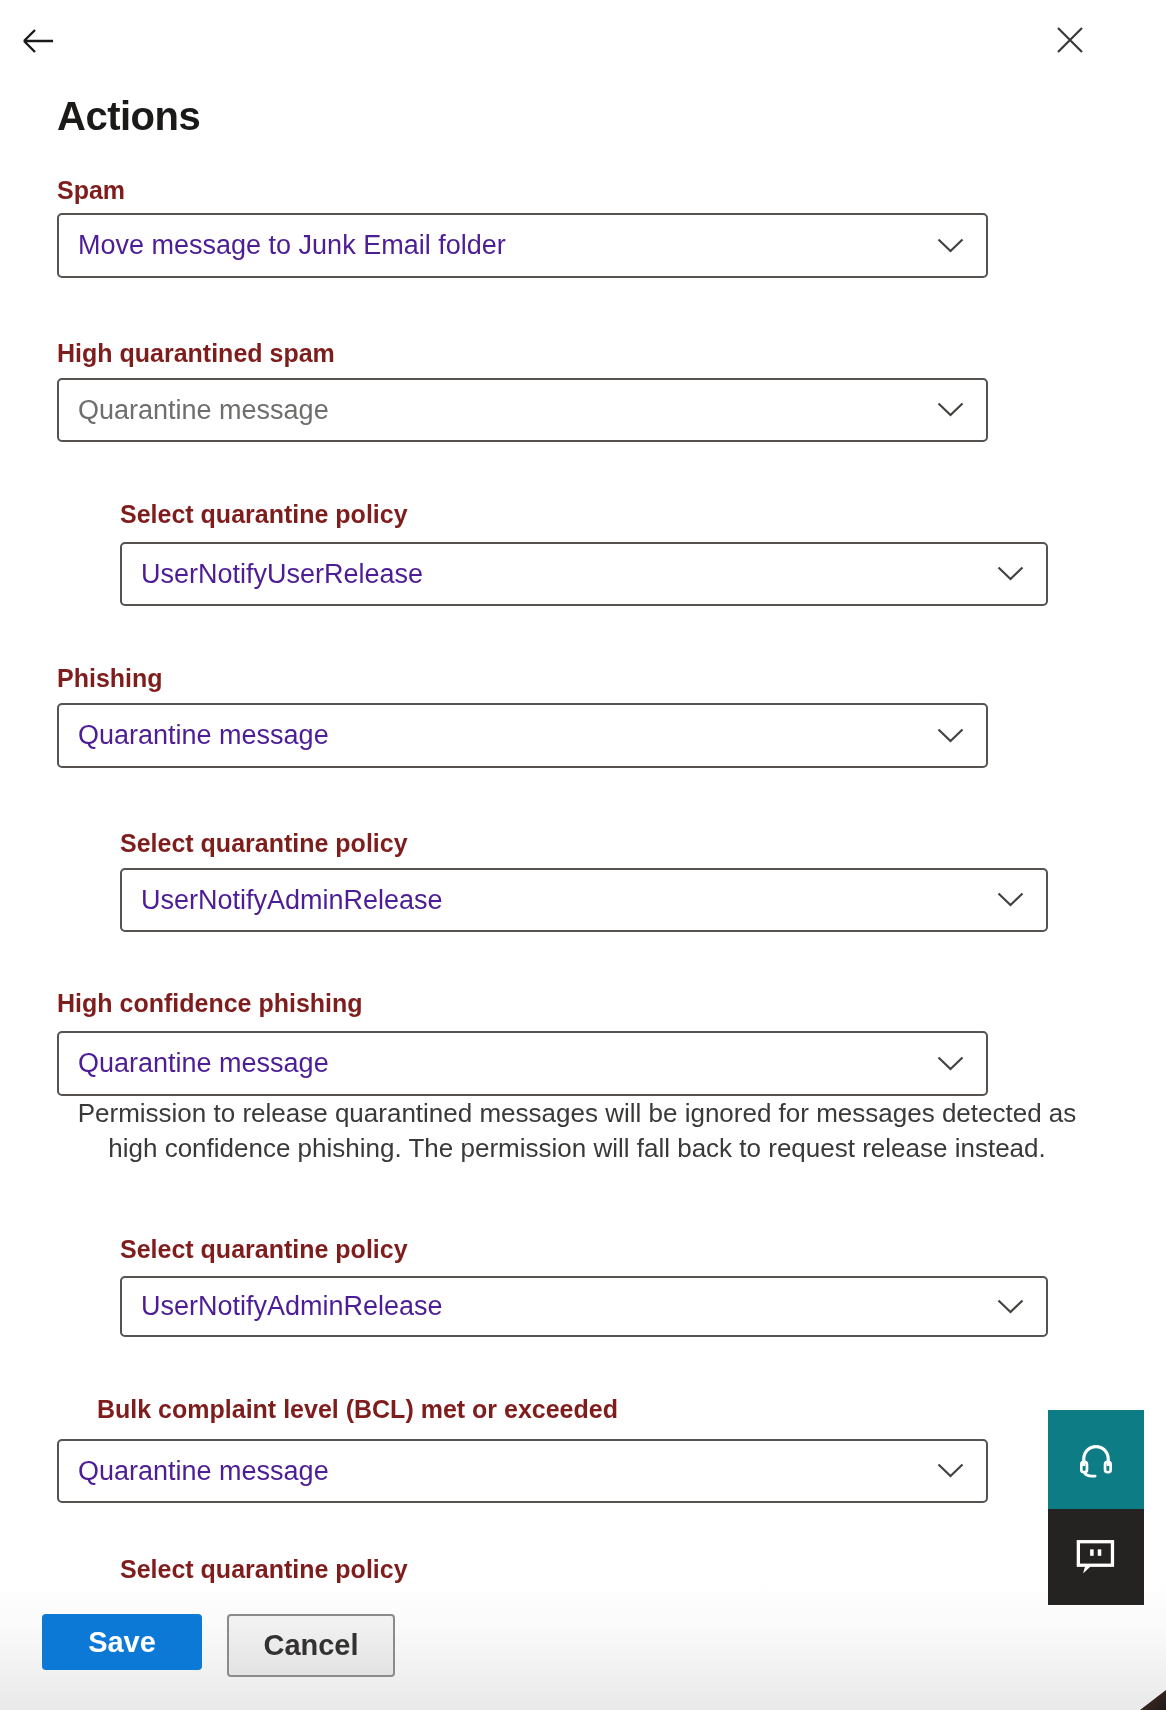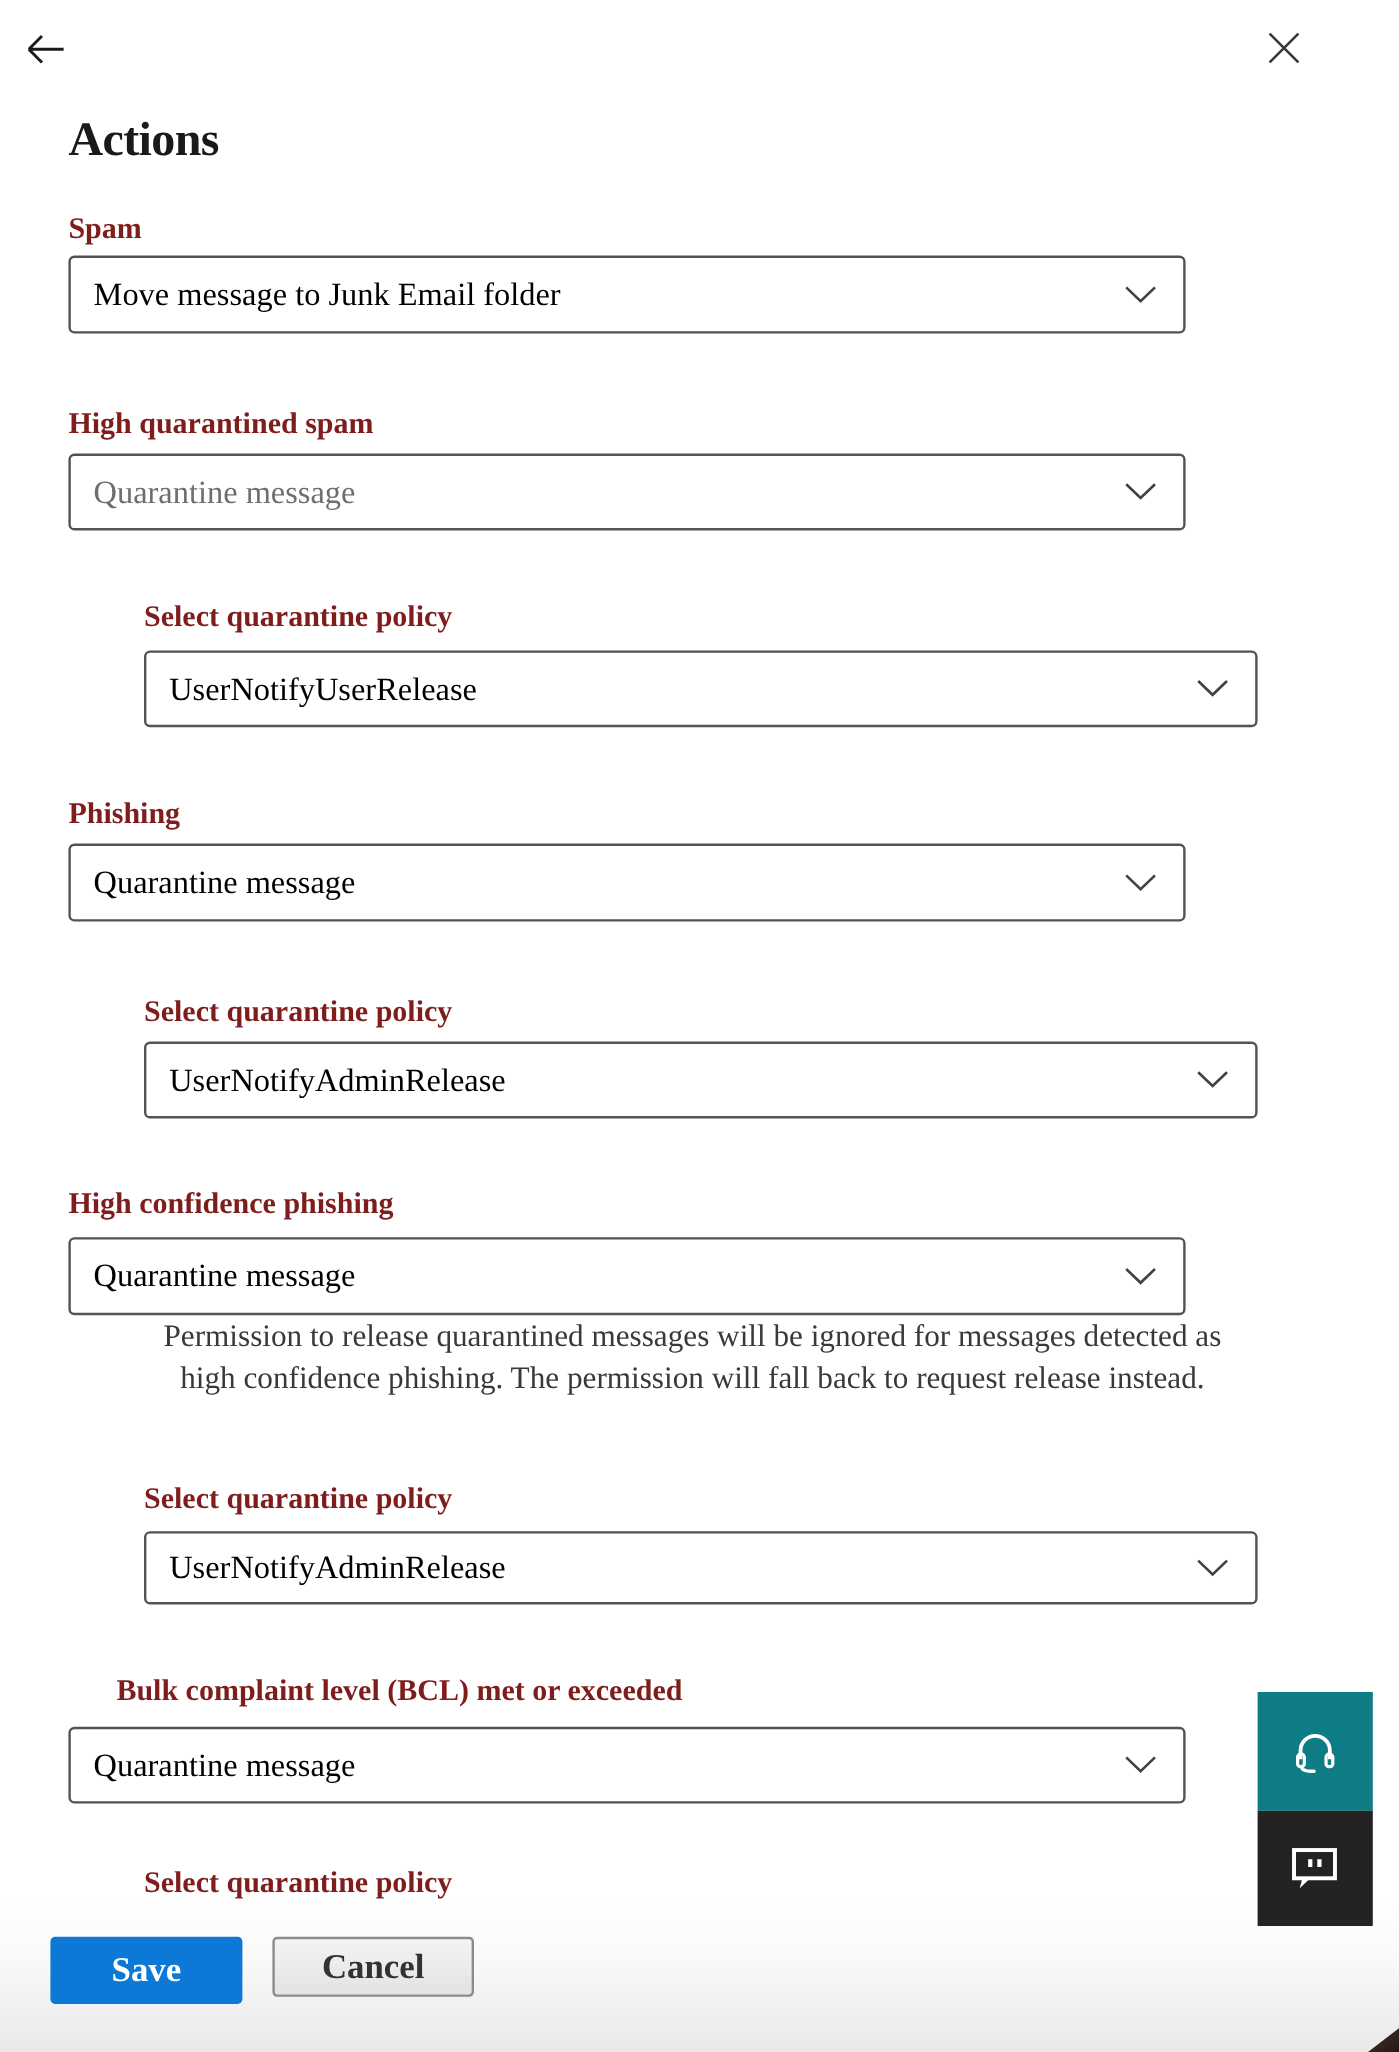--- a/index.html
+++ b/index.html
@@ -1,33 +1,33 @@
 <!DOCTYPE html>
 <html><head>
 <meta charset="utf-8">
 <style>
   html,body{margin:0;padding:0;background:#fff;}
   .screen{
     position:relative;width:1166px;height:1710px;background:#ffffff;
-    font-family:Liberation Serif, serif;overflow:hidden;
+    font-family:Liberation Sans, sans-serif;overflow:hidden;
   }
   .icon-btn{position:absolute;background:none;border:none;padding:0;cursor:pointer;line-height:0;}
   .page-title{
     position:absolute;left:57px;top:96px;font-size:40px;font-weight:700;color:#1b1a19;line-height:1;
     letter-spacing:-0.5px;
   }
   .field-label{
     position:absolute;font-size:25px;font-weight:600;color:#7f1d1d;line-height:1.1;white-space:nowrap;
   }
   .dropdown{
     position:absolute;box-sizing:border-box;background:#fff;border:2px solid #55524f;border-radius:5px;
     display:flex;align-items:center;cursor:pointer;
   }
   .dd-value{
-    font-size:27px;color:#000000;padding-left:19px;white-space:nowrap;overflow:hidden;flex:1;
+    font-size:27px;color:#4c1d95;padding-left:19px;white-space:nowrap;overflow:hidden;flex:1;
   }
   .dd-value.muted{color:#6f6e6c;}
   .chev{flex:none;margin-right:22px;}
   .note{
     position:absolute;left:57px;top:1096px;width:1040px;font-size:26px;color:#3a3938;line-height:35px;text-align:center;
   }
   .clip-label{position:absolute;overflow:hidden;}
   .clip-label .field-label{position:static;}
   .footer{
     position:absolute;left:0;top:1583px;width:1166px;height:127px;
@@ -35,21 +35,21 @@
   }
   .btn{
     position:absolute;box-sizing:border-box;border-radius:4px;font-family:inherit;
     font-size:29px;font-weight:600;cursor:pointer;line-height:1;
     display:flex;align-items:center;justify-content:center;
   }
   .btn-save{
     left:42px;top:1614px;width:160px;height:56px;background:#0c79d6;border:none;color:#ffffff;
   }
   .btn-cancel{
-    left:227px;top:1614px;width:168px;height:50px;
+    left:227px;top:1614px;width:168px;height:63px;
     background:linear-gradient(180deg,#f3f3f3,#e3e3e3);border:2px solid #8d8b89;color:#333231;
   }
   .float-btn{
     position:absolute;left:1048px;width:96px;border:none;padding:0;cursor:pointer;
     display:flex;align-items:center;justify-content:center;
   }
   .float-support{top:1410px;height:99px;background:#0e7c84;}
   .float-feedback{top:1509px;height:96px;background:#242322;}
   .corner-wedge{
     position:absolute;right:0;bottom:0;width:26px;height:20px;

